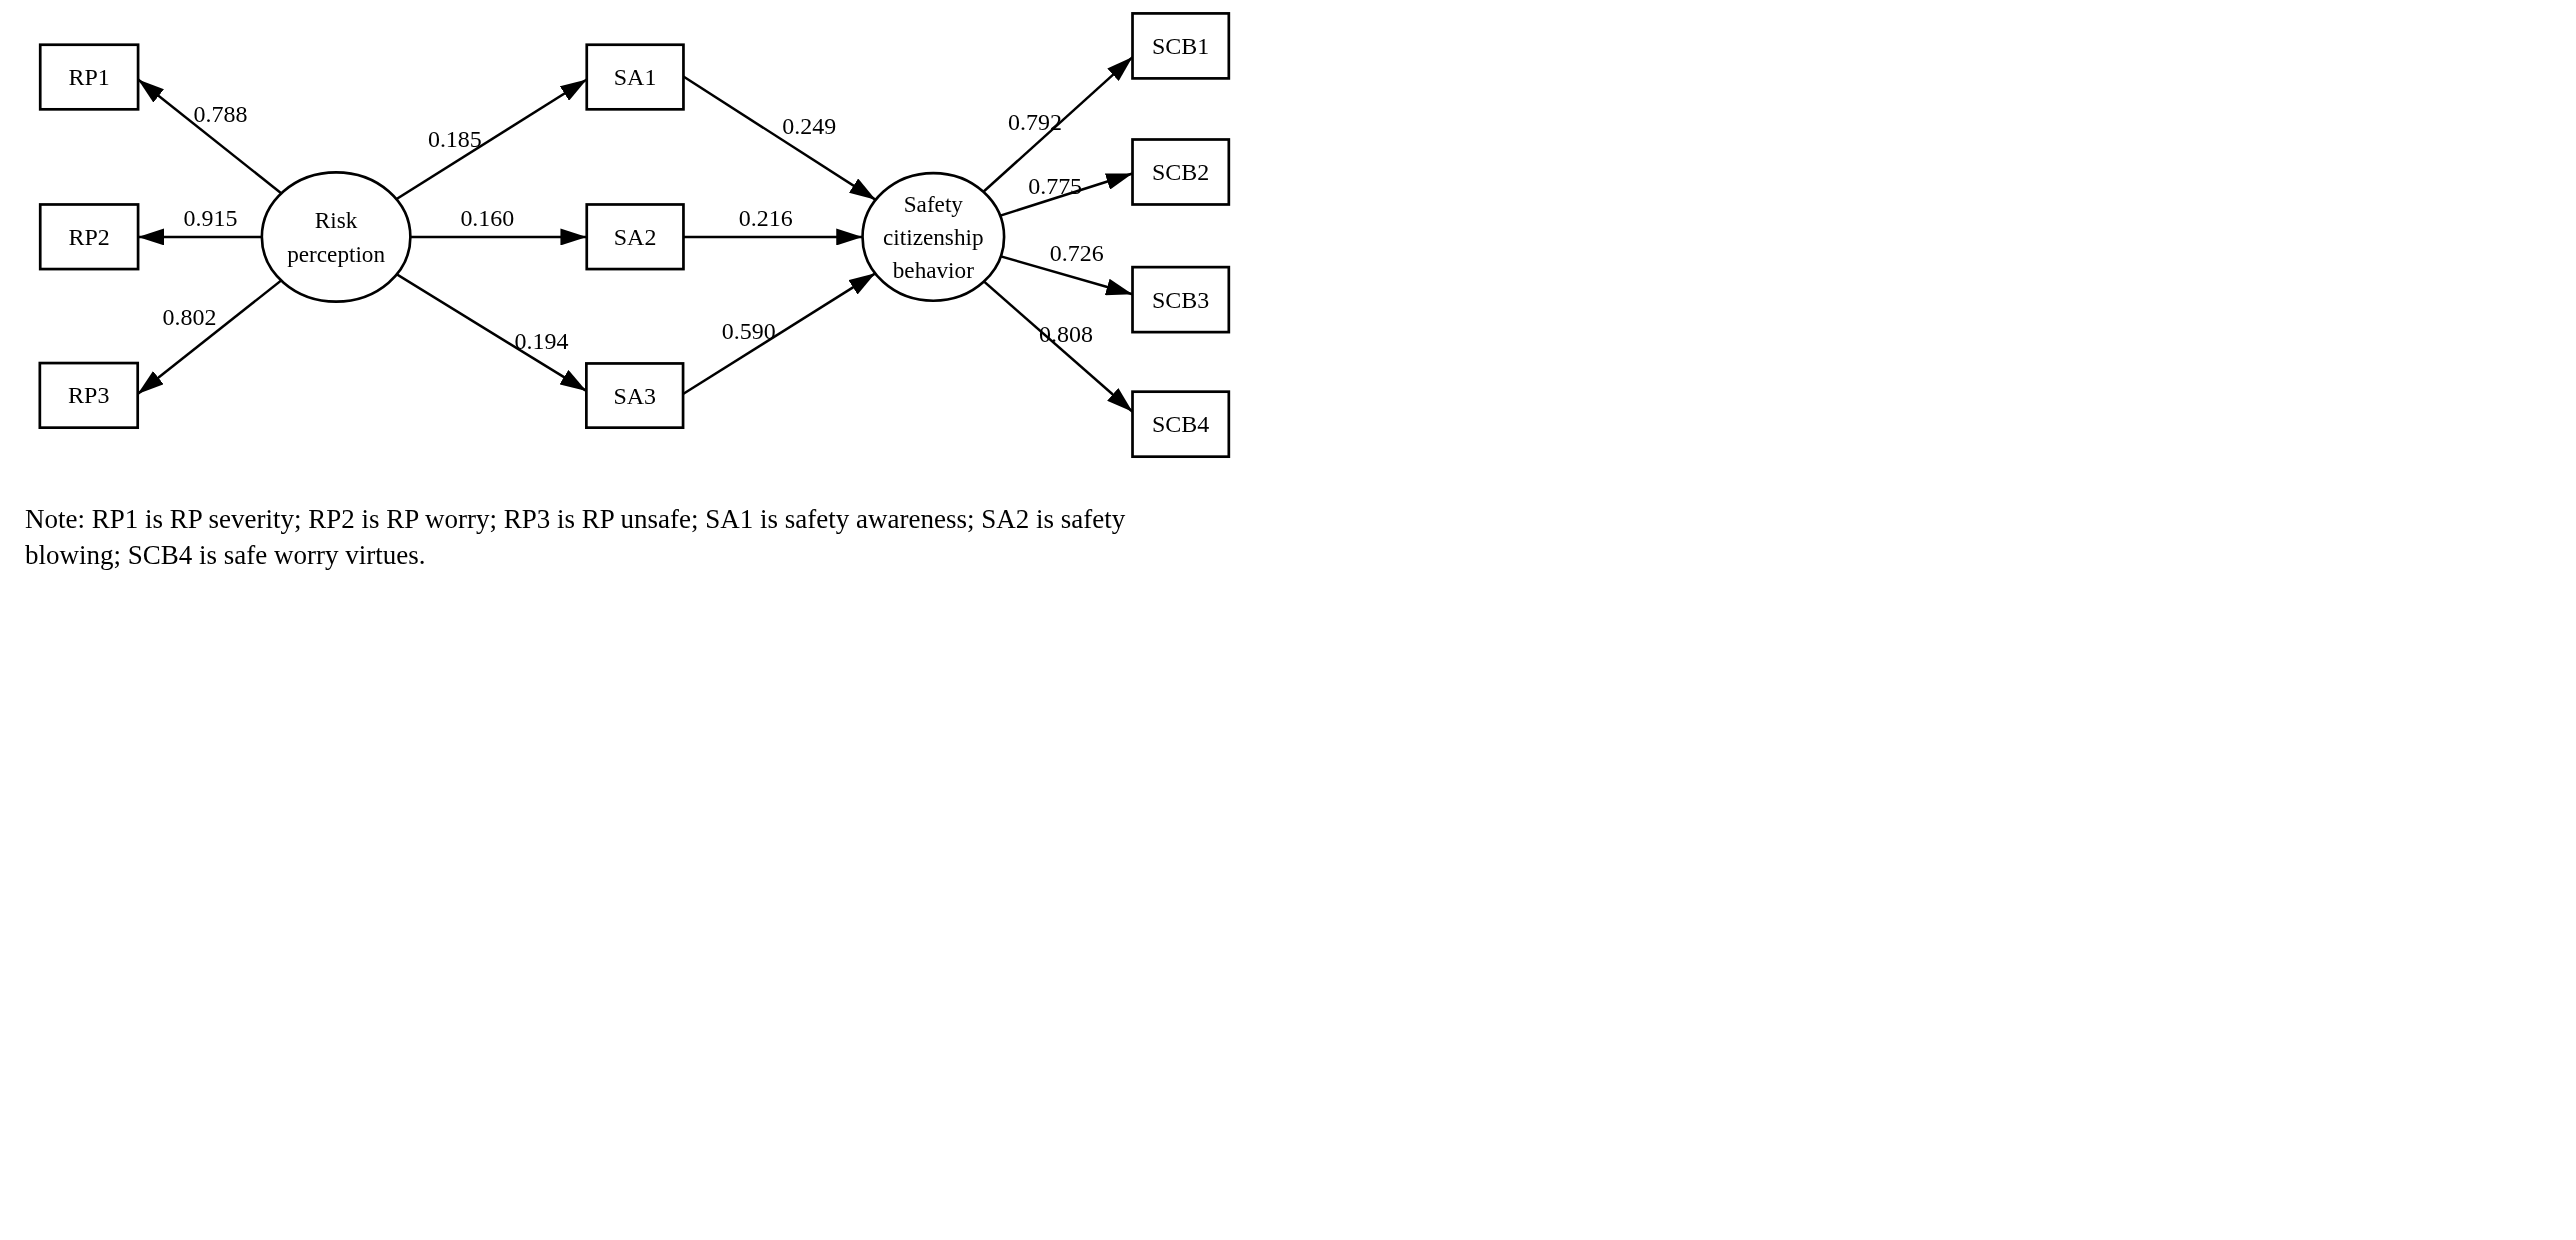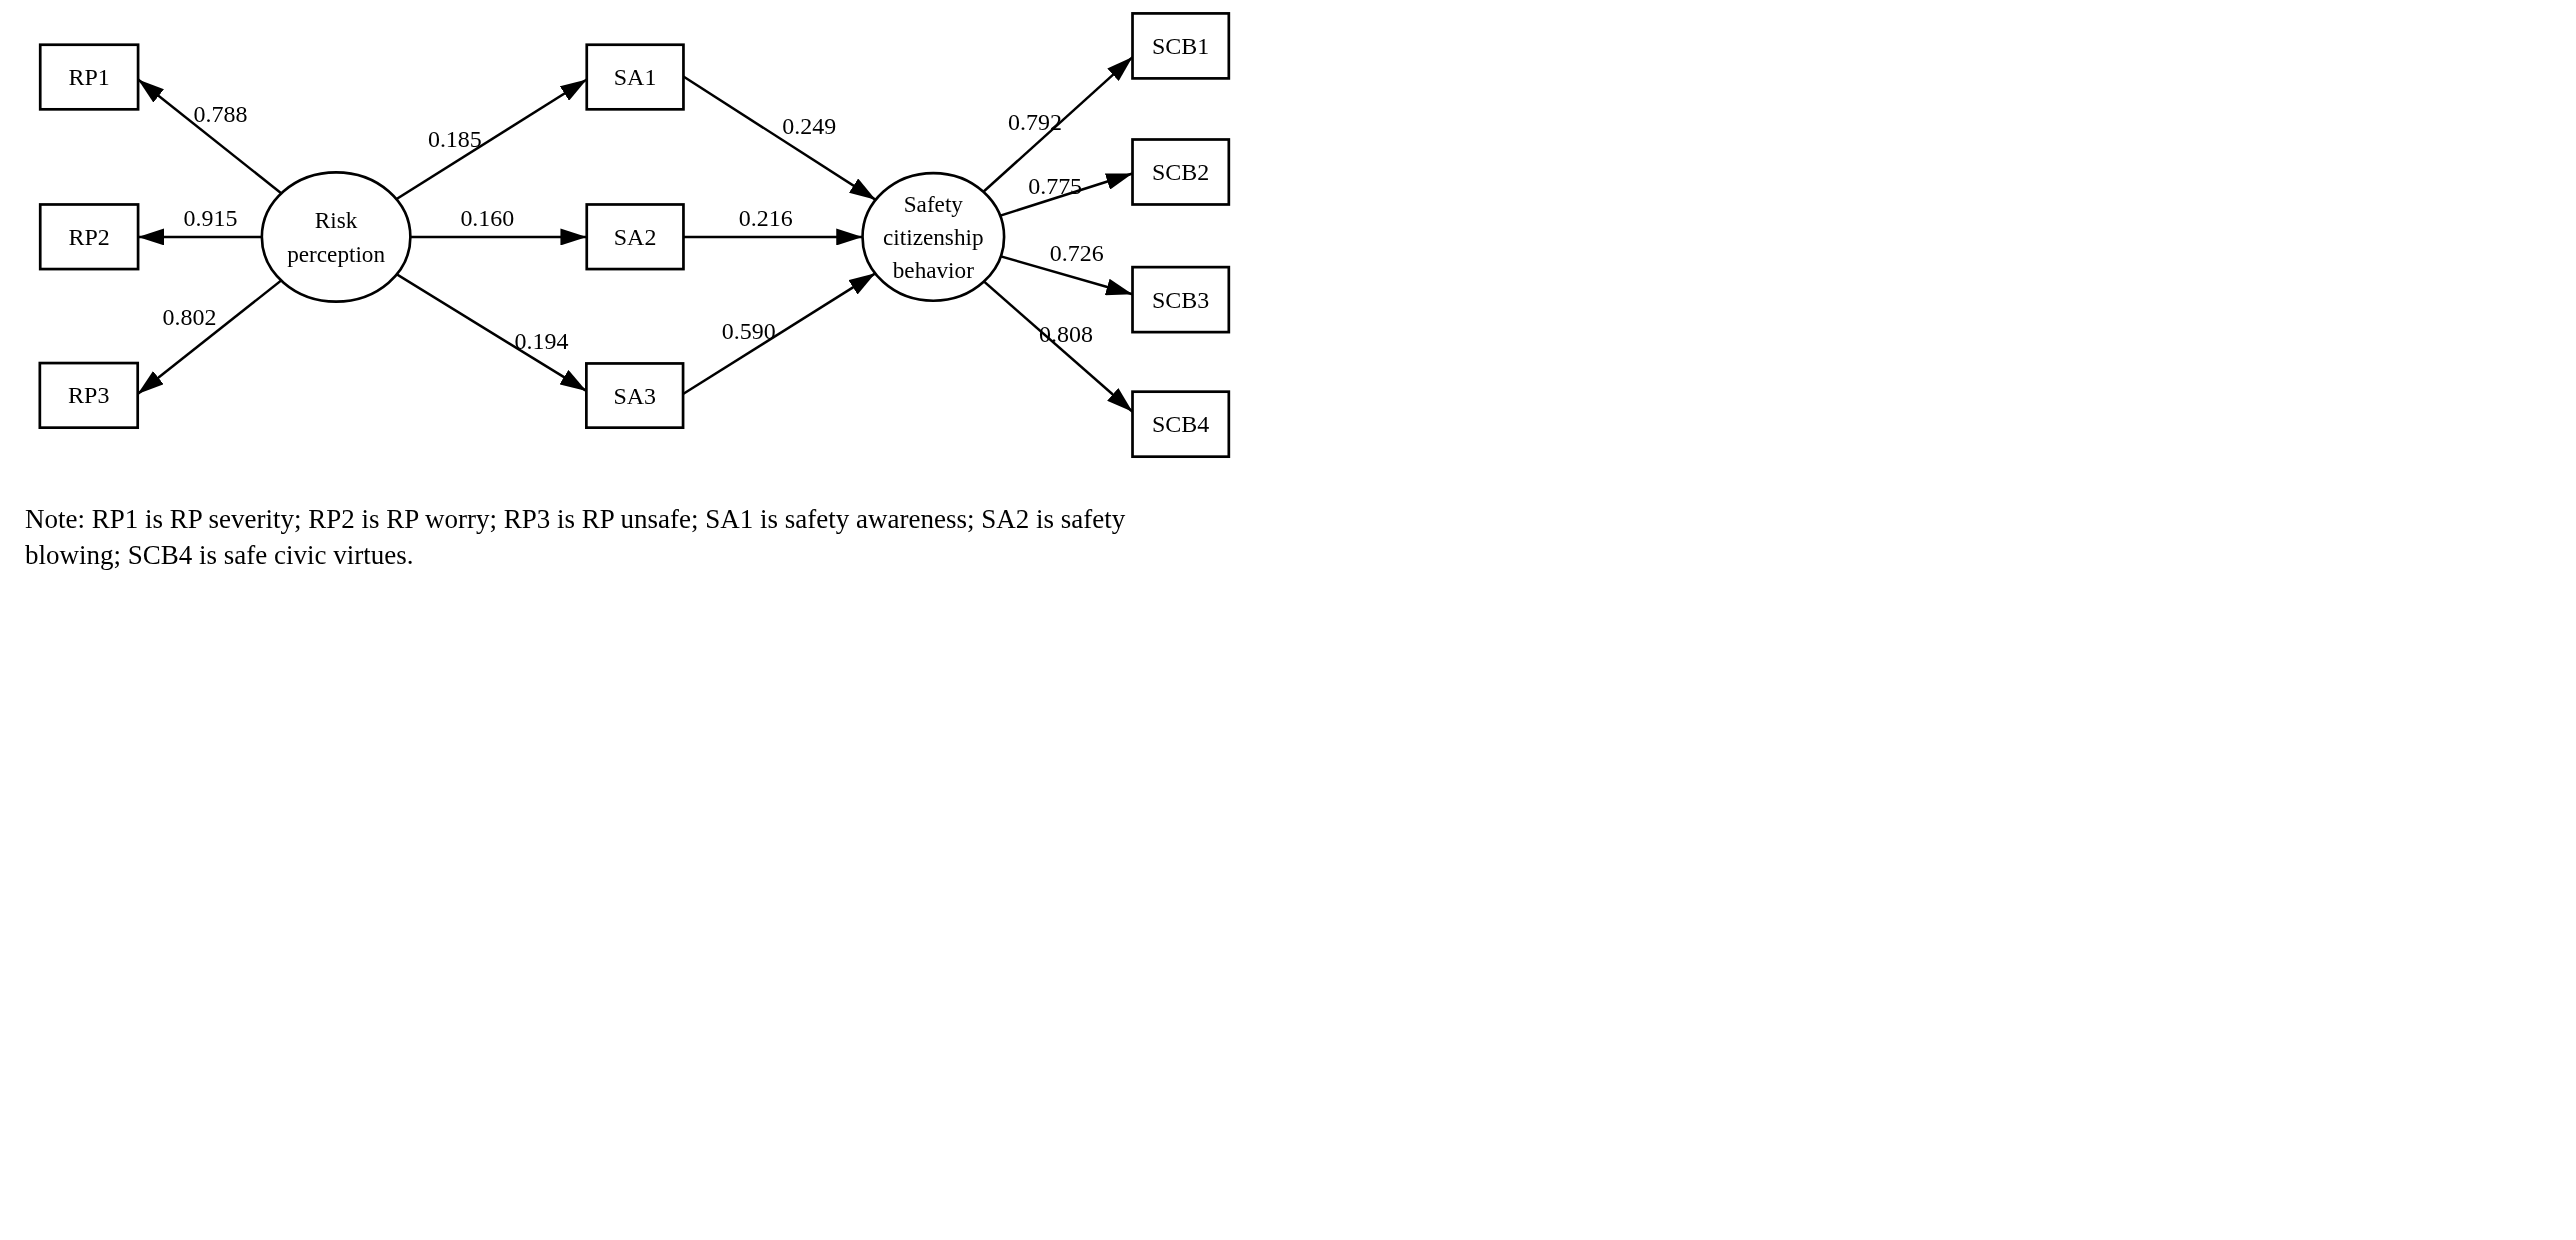--- a/index.html
+++ b/index.html
@@ -94,17 +94,17 @@
         <text x="1526.25" y="222" text-anchor="middle" dominant-baseline="central" class="box-label">SCB2</text>
         <text x="1526.25" y="387" text-anchor="middle" dominant-baseline="central" class="box-label">SCB3</text>
         <text x="1526.25" y="548" text-anchor="middle" dominant-baseline="central" class="box-label">SCB4</text>
         <text text-anchor="middle" dominant-baseline="central" class="ellipse-label"><tspan x="434.5" y="284.5">Risk</tspan><tspan x="434.5" y="327.5">perception</tspan></text>
         <text text-anchor="middle" dominant-baseline="central" class="ellipse-label"><tspan x="1206.5" y="263">Safety</tspan><tspan x="1206.5" y="306">citizenship</tspan><tspan x="1206.5" y="349">behavior</tspan></text>
       </g>
   </svg>
 
   <div class="note">
     <div>Note: RP1 is RP severity; RP2 is RP worry; RP3 is RP unsafe; SA1 is safety awareness; SA2 is safety</div>
-    <div>blowing; SCB4 is safe civic virtues.</div>
+    <div>blowing; SCB4 is safe worry virtues.</div>
   </div>
 
 </div>
 
 
 </body></html>

